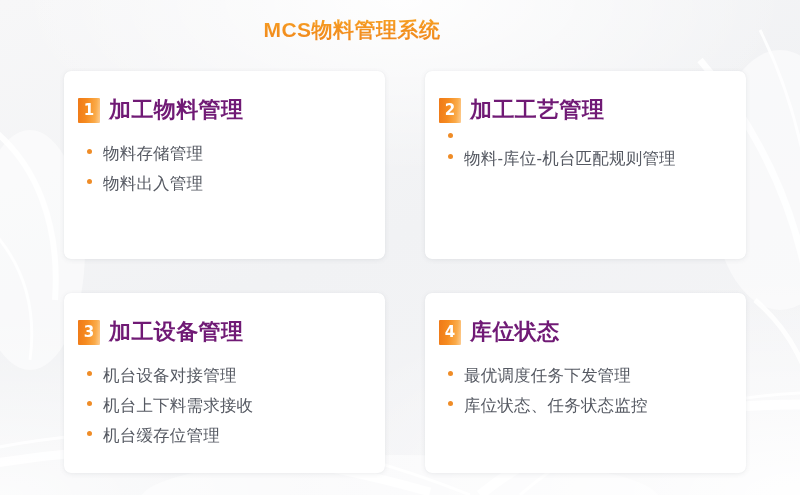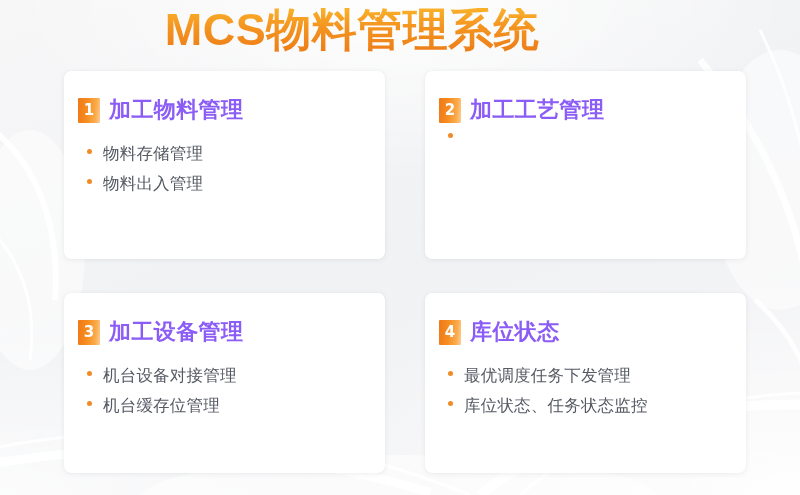--- a/index.html
+++ b/index.html
@@ -30,21 +30,21 @@
   #bg-texture svg { position: absolute; inset: 0; width: 800px; height: 495px; }
 
   
   .page-title {
     position: absolute;
     top: 8px;
     left: 0;
     width: 704px;
     text-align: center;
     z-index: 3;
-    font-size: 45px;
+    font-size: 21px;
     font-weight: bold;
     letter-spacing: 0.5px;
     color: #f08c1e;
     background: linear-gradient(180deg, #f9b12a 0%, #f49520 42%, #ed7d18 100%);
     -webkit-background-clip: text;
     background-clip: text;
     -webkit-text-fill-color: transparent;
     line-height: 44px;
     text-shadow: none;
   }
@@ -89,21 +89,21 @@
     font-size: 15px;
     font-weight: bold;
     line-height: 25px;
     text-align: center;
     font-family: "DejaVu Sans", sans-serif;
   }
 
   .card-title {
     font-size: 22px;
     font-weight: bold;
-    color: #8b5cf6;
+    color: #701a75;
     letter-spacing: 0.4px;
     white-space: nowrap;
   }
 
   .card-list { list-style: none; }
 
   .card-list li {
     display: flex;
     align-items: baseline;
     font-size: 16.5px;
@@ -172,35 +172,43 @@
 
   <div class="card">
     <div class="card-head">
       <div class="num-badge">2</div>
       <div class="card-title">加工工艺管理</div>
     </div>
     <ul class="card-list">
       <li>
         <span class="bullet"></span>
       </li>
+      <li>
+        <span class="bullet"></span>
+        <span>物料-库位-机台匹配规则管理</span>
+      </li>
     </ul>
   </div>
 
   <div class="card">
     <div class="card-head">
       <div class="num-badge">3</div>
       <div class="card-title">加工设备管理</div>
     </div>
     <ul class="card-list">
       <li>
         <span class="bullet"></span>
         <span>机台设备对接管理</span>
       </li>
       <li>
         <span class="bullet"></span>
+        <span>机台上下料需求接收</span>
+      </li>
+      <li>
+        <span class="bullet"></span>
         <span>机台缓存位管理</span>
       </li>
     </ul>
   </div>
 
   <div class="card">
     <div class="card-head">
       <div class="num-badge">4</div>
       <div class="card-title">库位状态</div>
     </div>

